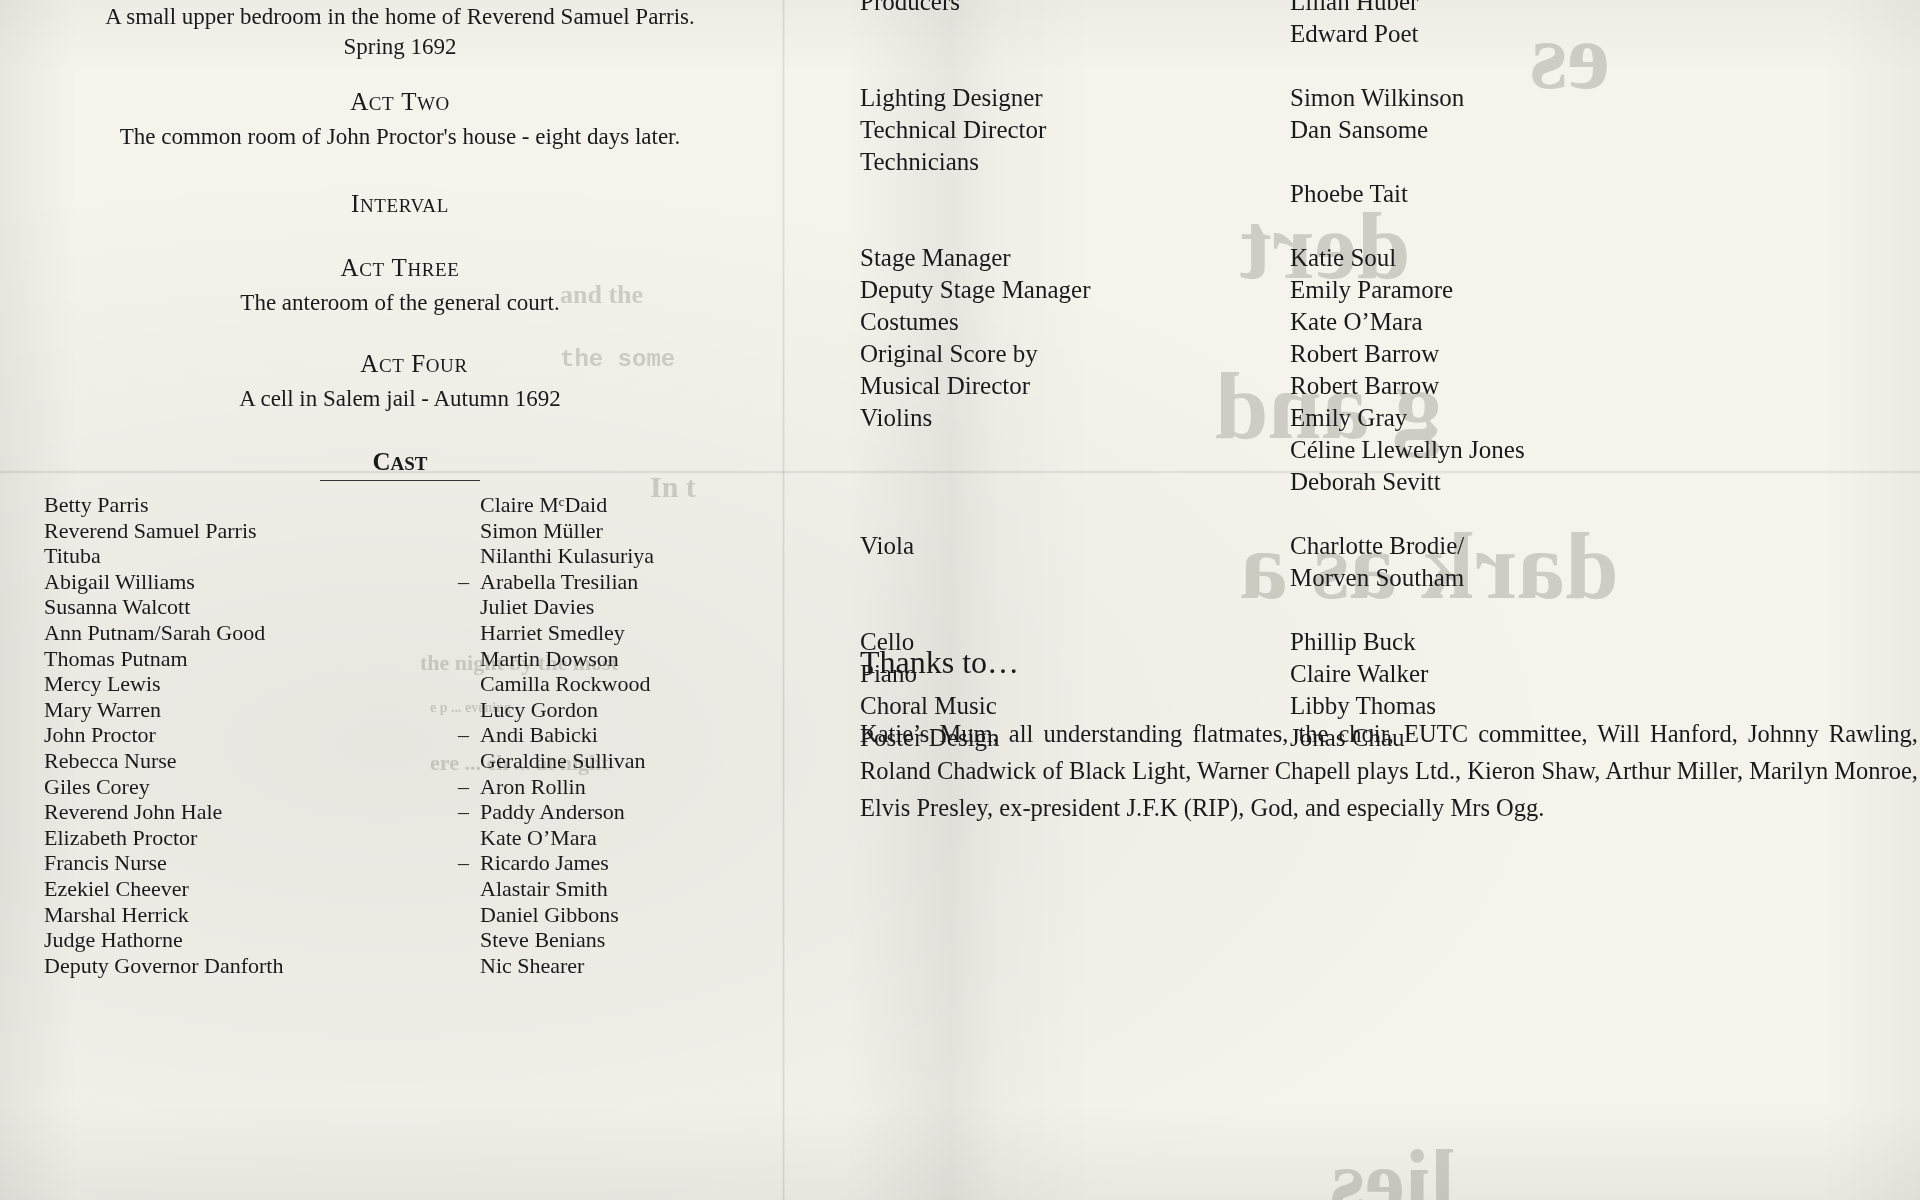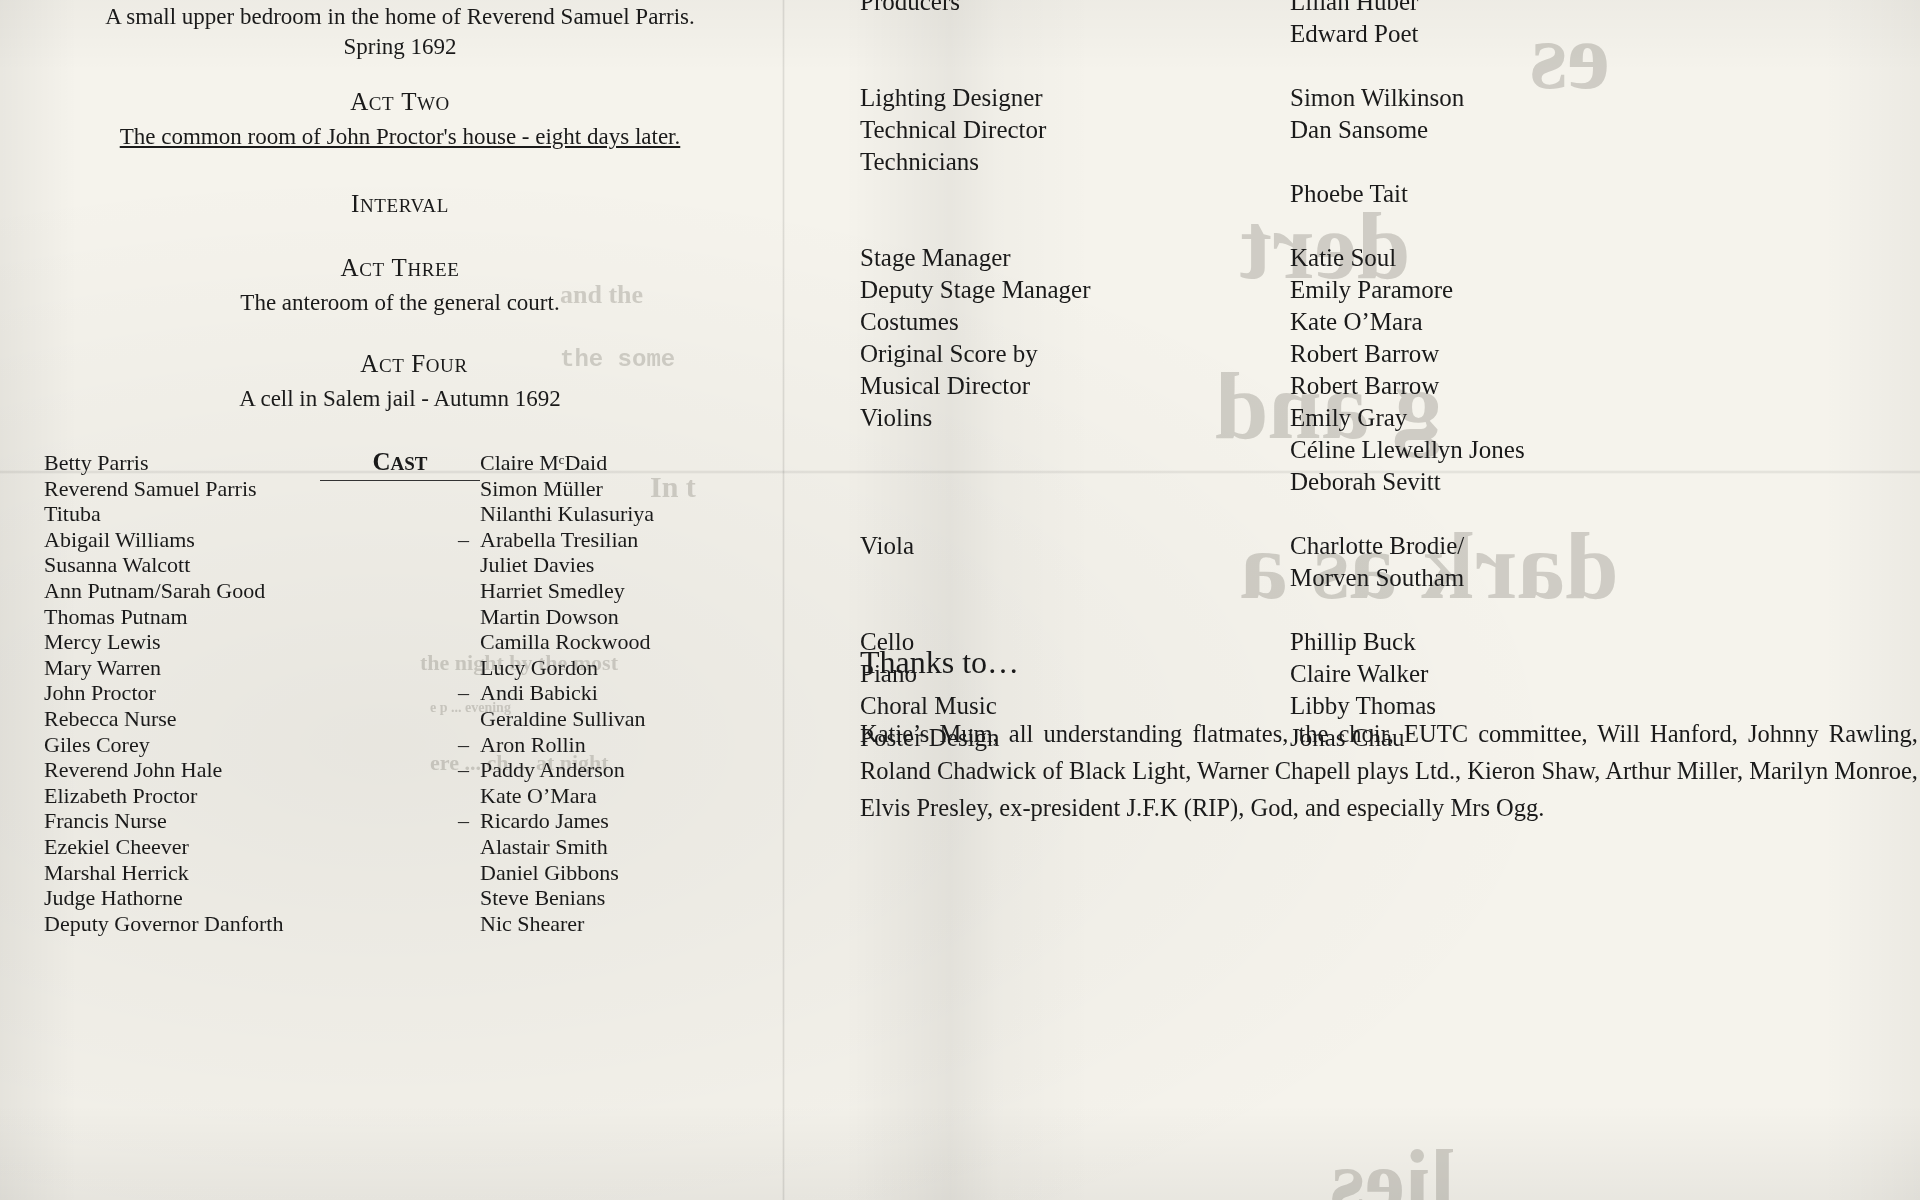--- a/index.html
+++ b/index.html
@@ -94,21 +94,21 @@
   }
   .cast-head {
     display: inline-block;
     padding: 0 10px 4px 10px;
     border-bottom: 1.5px solid #333;
     min-width: 140px;
   }
 
   .cast-table {
     position: absolute;
-    top: 450px;
+    top: 492px;
     left: 0;
     width: 800px;
     font-size: 22px;
     line-height: 25.6px;
   }
   .cast-row {
     display: flex;
   }
   .cast-char {
     width: 480px;
@@ -199,21 +199,21 @@
     </div>
 
   <div class="left-col">
 
     <div class="center-line" style="margin-top:2px;">A small upper bedroom in the home of Reverend Samuel Parris.</div>
     <div class="center-line">Spring 1692</div>
 
     <div class="act-head">
       <span class="smallcaps-first">A</span><span class="sc">CT</span>&nbsp;<span class="smallcaps-first">T</span><span class="sc">WO</span>
     </div>
-    <div class="center-line" style="margin-top:6px;text-decoration:underline;">The common room of John Proctor's house - eight days later.</div>
+    <div class="center-line" style="margin-top:6px;">The common room of John Proctor's house - eight days later.</div>
 
     <div class="act-head" style="margin-top:38px;">
       <span class="smallcaps-first">I</span><span class="sc">NTERVAL</span>
     </div>
 
     <div class="act-head" style="margin-top:36px;">
       <span class="smallcaps-first">A</span><span class="sc">CT</span>&nbsp;<span class="smallcaps-first">T</span><span class="sc">HREE</span>
     </div>
     <div class="center-line" style="margin-top:6px;">The anteroom of the general court.</div>
 

